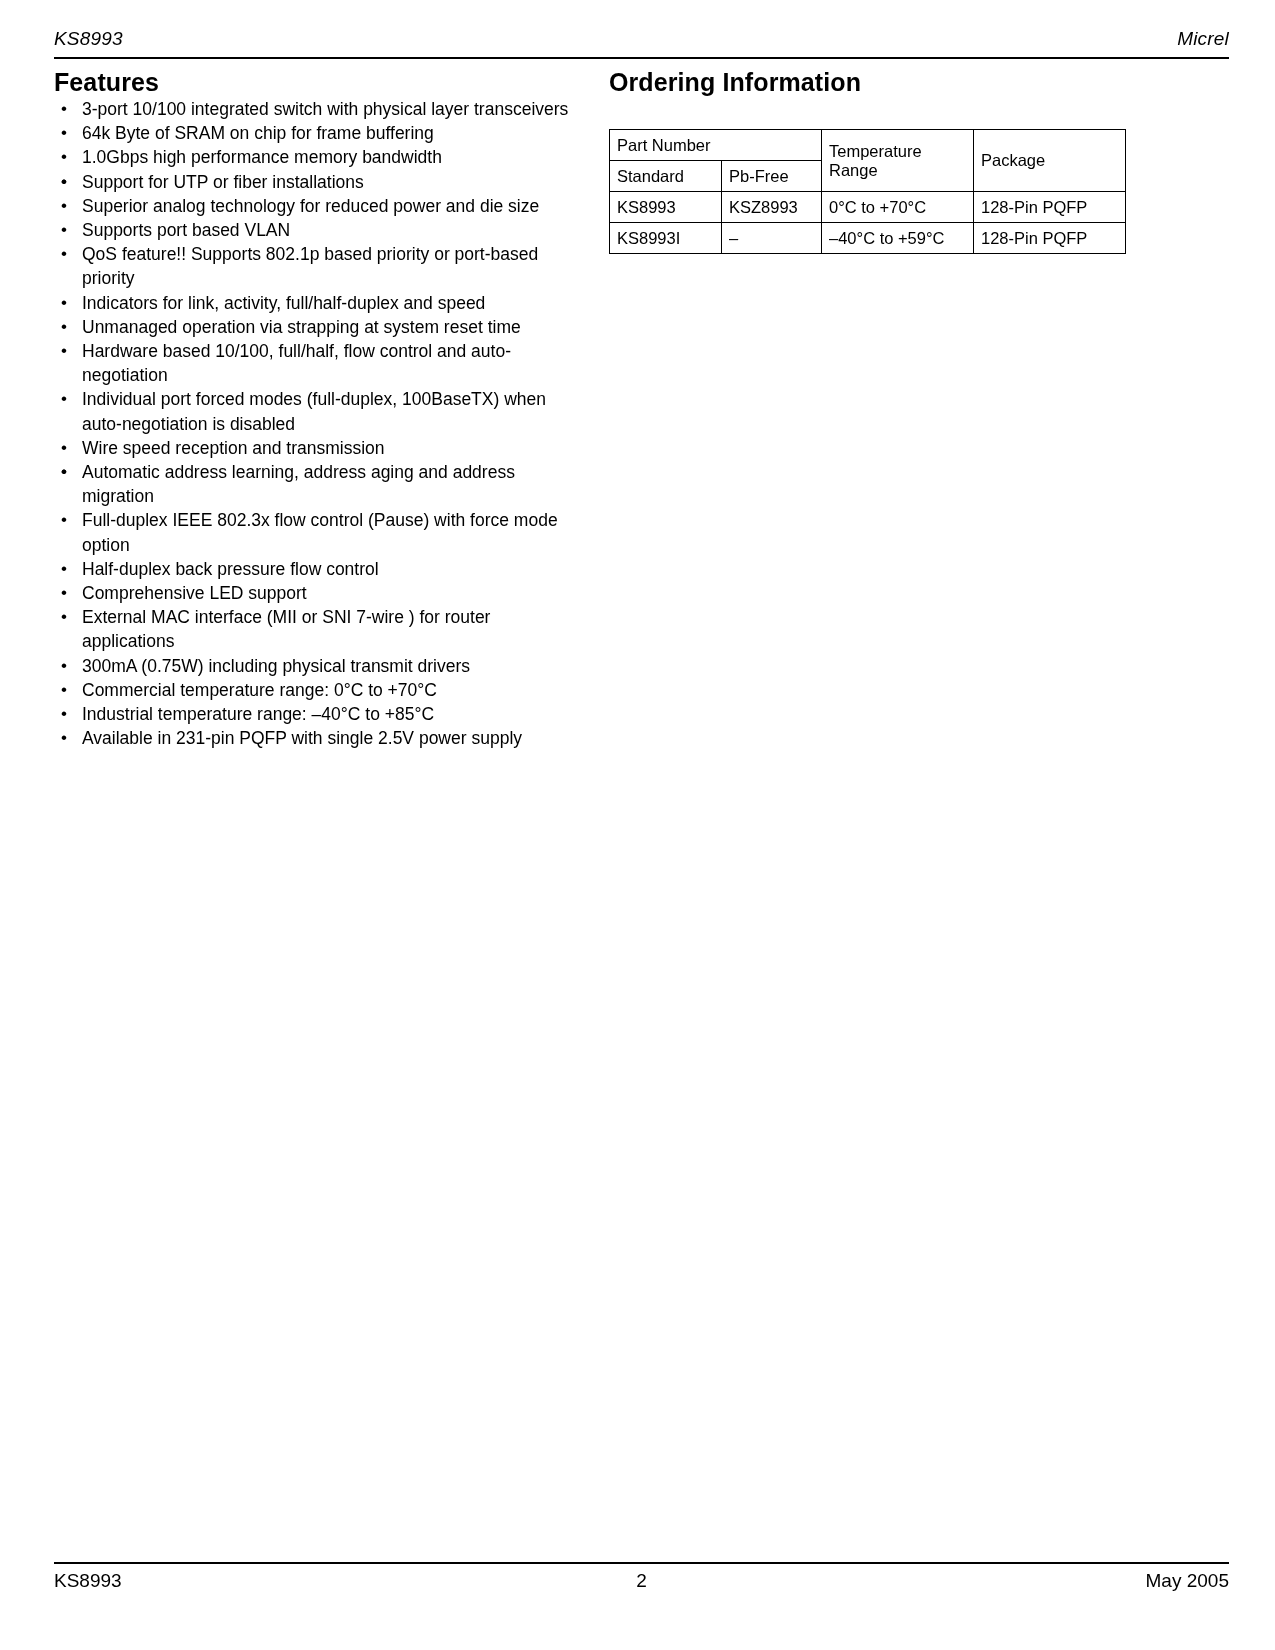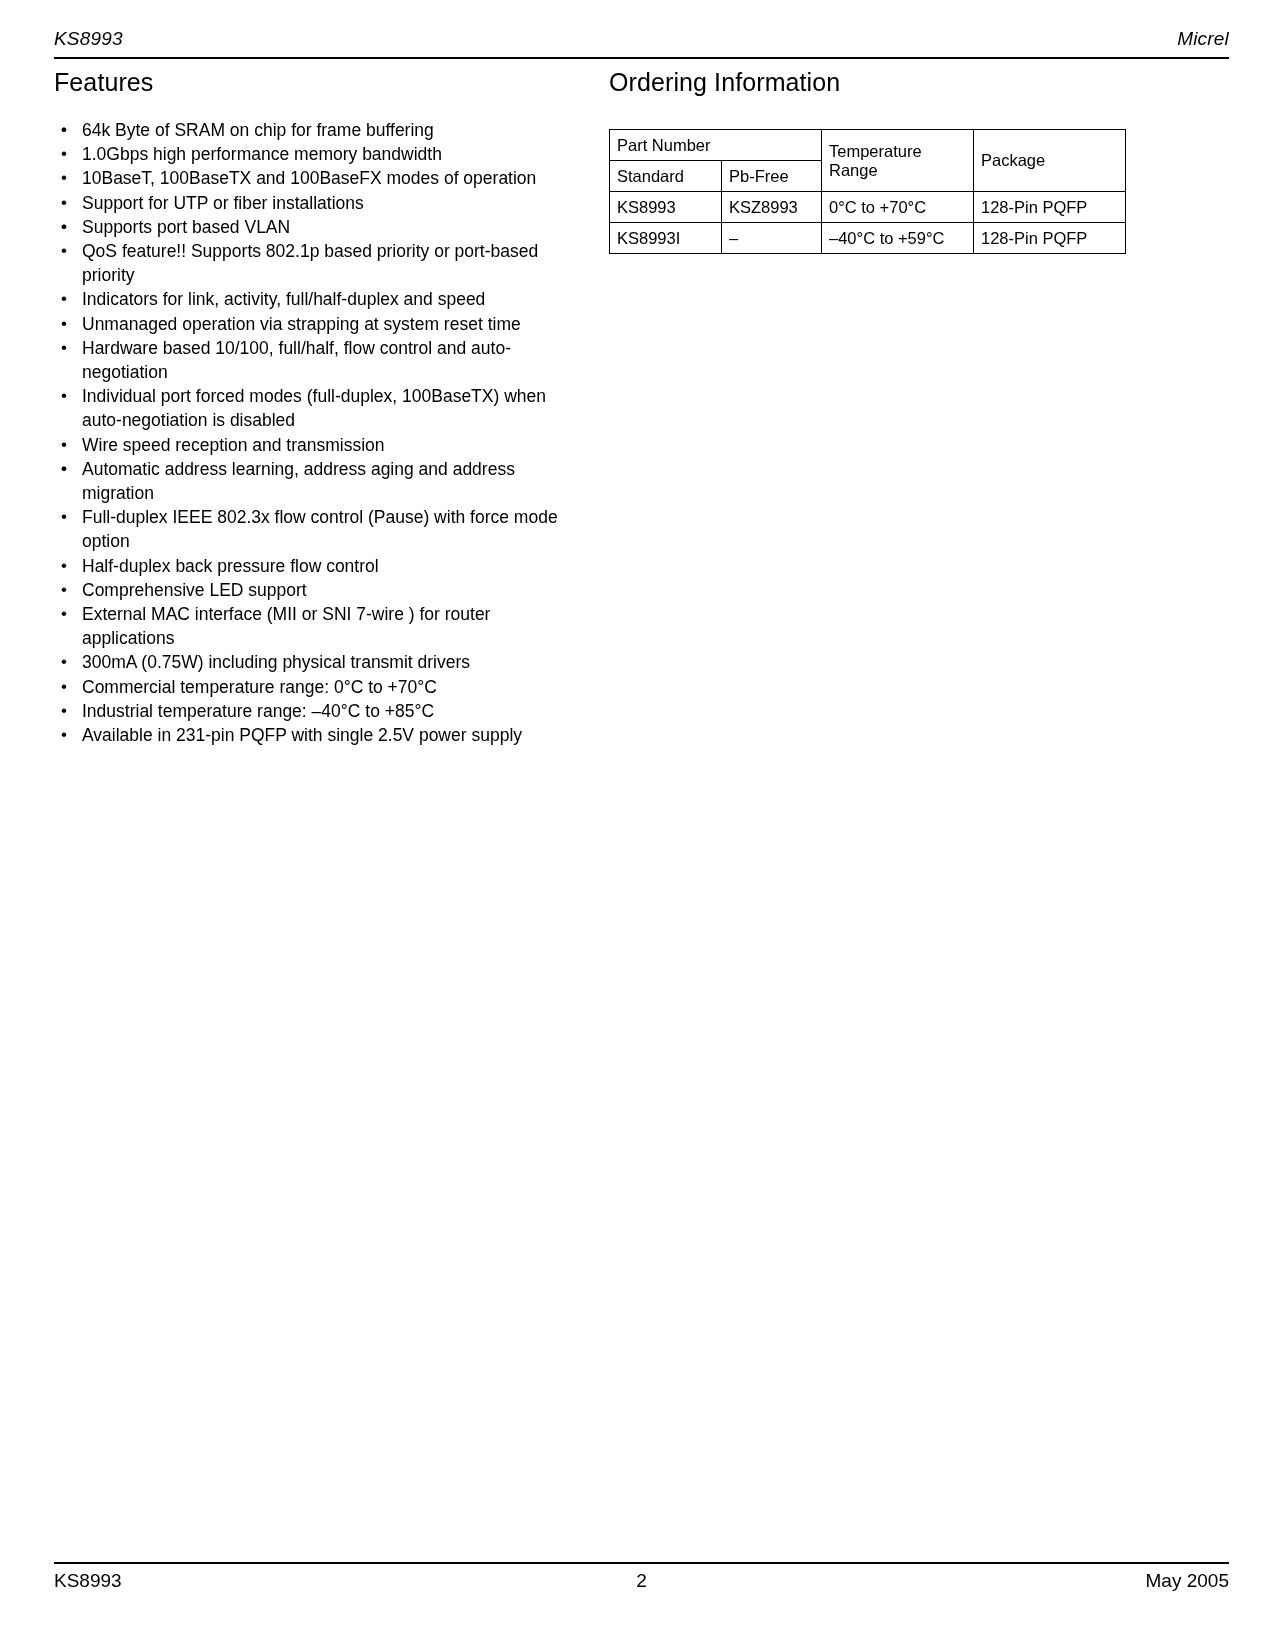--- a/index.html
+++ b/index.html
@@ -56,22 +56,22 @@
   }
   .col-right {
     position: absolute;
     left: 605px;
     top: 68px;
     width: 620px;
   }
 
   h2.section-title {
     font-size: 25px;
-    font-weight: normal;
-    margin: 0 0 21px 0;
+    font-weight: bold;
+    margin: 0 0 0 0;
     letter-spacing: 0.1px;
   }
 
   ul.features {
     list-style: none;
     margin: 0;
     padding: 0;
   }
   ul.features li {
     position: relative;
@@ -147,26 +147,26 @@
 
   <div class="doc-header">
     <div class="hdr-left">KS8993</div>
     <div class="hdr-right">Micrel</div>
   </div>
   <div class="hdr-rule"></div>
 
   <div class="col-left">
     <h2 class="section-title">Features</h2>
     <ul class="features">
-      <li><span class="bullet">•</span></li>
+      <li><span class="bullet">•</span><span>3-port 10/100 integrated switch with physical layer transceivers</span></li>
       <li><span class="bullet">•</span><span>64k Byte of SRAM on chip for frame buffering</span></li>
       <li><span class="bullet">•</span><span>1.0Gbps high performance memory bandwidth</span></li>
-      <li><span class="bullet">•</span><span>10BaseT, 100BaseTX and 100BaseFX modes of operation</span></li>
+      <li><span class="bullet">•</span></li>
       <li><span class="bullet">•</span><span>Support for UTP or fiber installations</span></li>
-      <li><span class="bullet">•</span></li>
+      <li><span class="bullet">•</span><span>Superior analog technology for reduced power and die size</span></li>
       <li><span class="bullet">•</span><span>Supports port based VLAN</span></li>
       <li><span class="bullet">•</span><span>QoS feature!! Supports 802.1p based priority or port-based priority</span></li>
       <li><span class="bullet">•</span><span>Indicators for link, activity, full/half-duplex and speed</span></li>
       <li><span class="bullet">•</span><span>Unmanaged operation via strapping at system reset time</span></li>
       <li><span class="bullet">•</span><span>Hardware based 10/100, full/half, flow control and auto-negotiation</span></li>
       <li><span class="bullet">•</span><span>Individual port forced modes (full-duplex, 100BaseTX) when auto-negotiation is disabled</span></li>
       <li><span class="bullet">•</span><span>Wire speed reception and transmission</span></li>
       <li><span class="bullet">•</span></li>
       <li><span class="bullet">•</span><span>Automatic address learning, address aging and address migration</span></li>
       <li><span class="bullet">•</span><span>Full-duplex IEEE 802.3x flow control (Pause) with force mode option</span></li>

